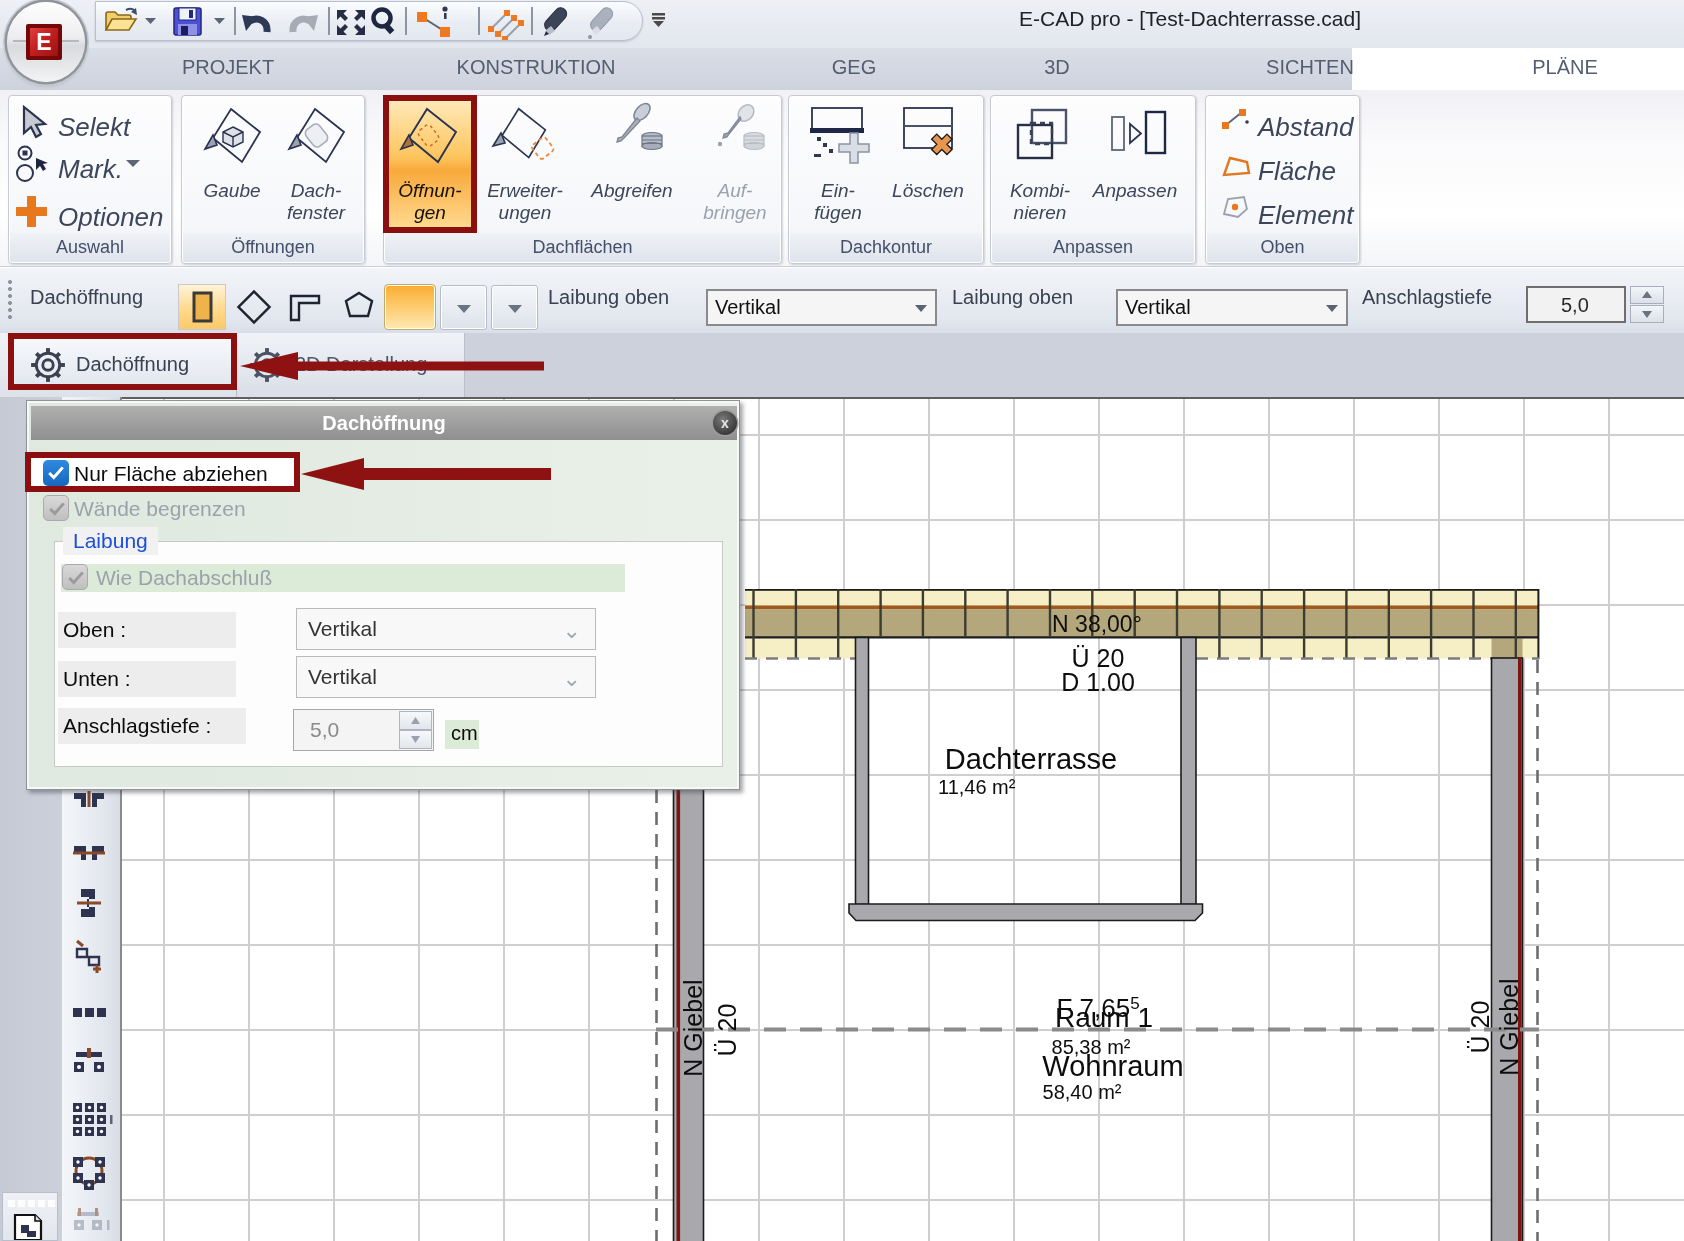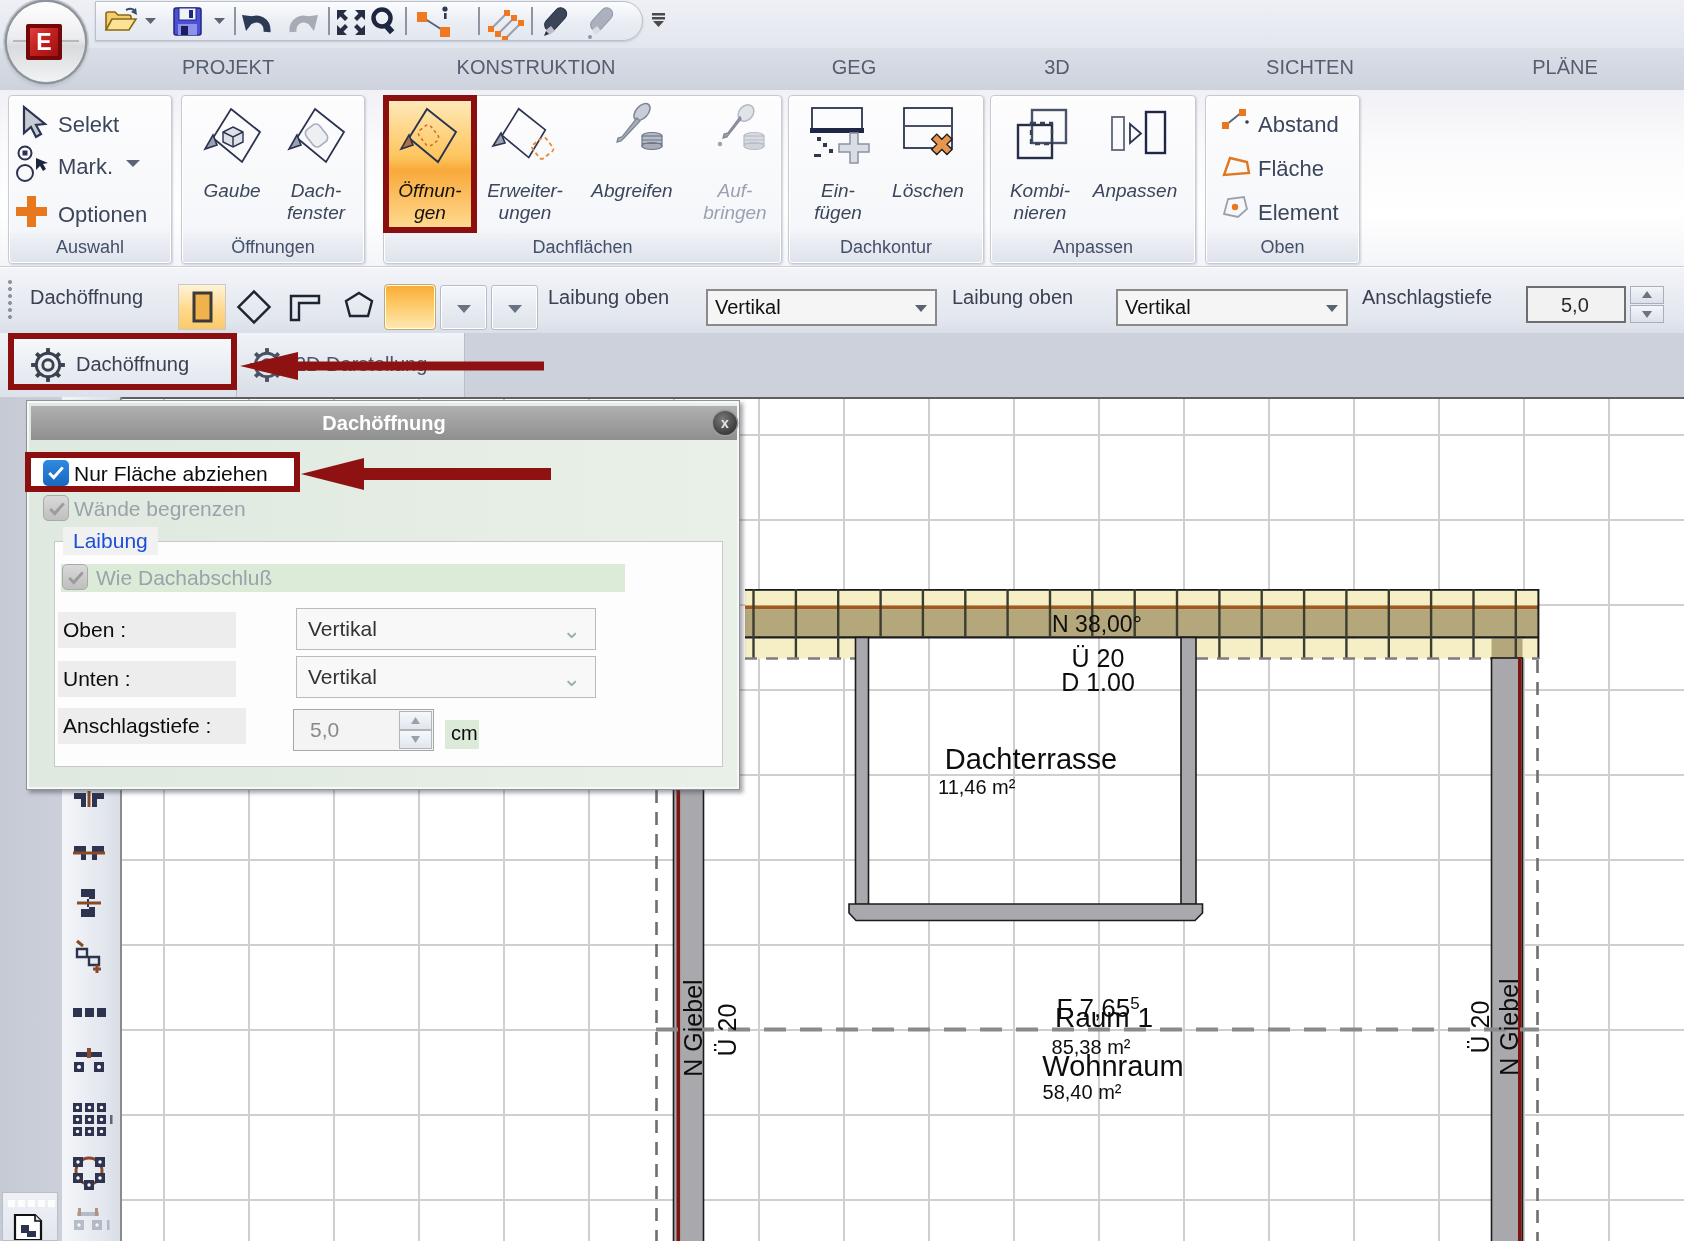--- a/index.html
+++ b/index.html
@@ -8,28 +8,28 @@
 #page { position:relative; width:1684px; height:1241px; overflow:hidden; }
 .abs { position:absolute; }
 
 #titlebar { left:0; top:0; width:1684px; height:48px; background:linear-gradient(#eef0f5,#e2e6ee); }
 #qat { left:95px; top:1px; width:548px; height:40px; background:linear-gradient(#fbfcfe,#e9edf3 55%,#e3e8f0); border:1px solid #b9bfcb; border-radius:0 20px 20px 0; box-shadow:0 1px 2px rgba(120,130,150,.35); }
 #title-text { top:7px; left:990px; width:400px; text-align:center; font-size:21px; color:#222326; }
 #appbtn { z-index:50; left:7px; top:2px; width:78px; height:80px; border-radius:50%; background:linear-gradient(#ffffff,#ededef 45%,#d8dadd 55%,#f2f3f4); box-shadow:0 0 0 2.5px #8f959d, 0 0 0 4px #c6cad0, 0 2px 5px rgba(0,0,0,.4); }
 #appbtn:before { content:""; position:absolute; left:6px; top:38px; width:66px; height:2px; background:rgba(140,145,152,.55); }
 #appE { z-index:51; left:26px; top:24px; width:36px; height:36px; background:linear-gradient(135deg,#e04040,#c32020 45%,#9d1212); border:4px solid #740808; border-radius:2px; color:#fff; font-weight:bold; font-size:23px; text-align:center; line-height:28px; }
 
-#tabrow { left:0; top:48px; width:1684px; height:42px; background:linear-gradient(#dadee7,#cdd2dd); }
+#tabrow { left:0; top:48px; width:1352px; height:42px; background:linear-gradient(#dadee7,#cdd2dd); }
 .rtab { position:absolute; top:8px; height:28px; font-size:20px; color:#545e70; text-align:center; }
 
 #ribbon { left:0; top:90px; width:1684px; height:177px; background:linear-gradient(#f1f0f5,#fafafc 30%,#ffffff 70%,#f4f5f8); border-bottom:1px solid #c9cdd6; }
 .group { position:absolute; top:5px; height:169px; border:1px solid #c5cad3; border-radius:4px; background:linear-gradient(#fdfdfe,#f6f7fa 75%,#eef0f5); box-shadow:1px 1px 2px rgba(150,155,168,.4), inset 0 0 0 1px #fff; }
 .glabel { position:absolute; left:1px; right:1px; bottom:1px; height:29px; border-radius:0 0 3px 3px; background:linear-gradient(#eff2f6,#dfe3ec); text-align:center; font-size:18px; color:#44506a; line-height:29px; }
 .btxt { position:absolute; font-size:19px; color:#3c465a; text-align:center; width:110px;font-style:italic; }
-.btxt2 { position:absolute; font-size:22px; color:#3c465a; }
+.btxt2 { position:absolute; font-size:26px; color:#3c465a;font-style:italic; }
 
 #toolrow { left:0; top:268px; width:1684px; height:65px; background:linear-gradient(#f2f4f8,#e2e6ee 80%,#d9dee8); }
 .tlabel { position:absolute; font-size:20px; color:#3a4150; top:18px; }
 .combo { position:absolute; top:21px; height:37px; background:#f5f5f5; border:2px solid #8a8a8a; font-size:20px; color:#111; line-height:33px; padding-left:7px; }
 .combo .arr { position:absolute; right:8px; top:14px; width:0; height:0; border-left:6px solid transparent; border-right:6px solid transparent; border-top:7px solid #5a6370; }
 .shapebtn { position:absolute; top:16px; width:48px; height:46px; }
 .ddbtn { position:absolute; top:17px; width:47px; height:45px; background:linear-gradient(#f4f7fa,#dde2ea); border:1px solid #b6bcc7; border-radius:3px; box-shadow:inset 0 0 0 1px #fff; }
 .ddbtn:after { content:""; position:absolute; left:50%; top:50%; margin:-3px 0 0 -7px; border-left:7px solid transparent; border-right:7px solid transparent; border-top:8px solid #6a7380; }
 
 #tabrow2 { left:0; top:333px; width:1684px; height:64px; background:#ccd1dc; }
@@ -152,20 +152,21 @@
       </g>
     </svg>
   </div>
   <div class="abs" style="left:650px;top:10px;width:18px;height:20px;">
     <svg width="18" height="20">
         <rect x="2" y="3" width="13" height="2.5" fill="#4a4a4a"></rect>
         <rect x="2" y="7" width="13" height="2.5" fill="#4a4a4a"></rect>
         <path d="M3 11 L14 11 L8.5 17 Z" fill="#4a4a4a"></path>
       </svg>
   </div>
+  <div id="title-text" class="abs">E-CAD pro - [Test-Dachterrasse.cad]</div>
   <div id="appbtn" class="abs"></div>
   <div id="appE" class="abs">E</div>
 
   <div id="tabrow" class="abs">
     <div class="rtab" style="left:178px;width:100px;">PROJEKT</div>
     <div class="rtab" style="left:450px;width:172px;">KONSTRUKTION</div>
     <div class="rtab" style="left:827px;width:54px;">GEG</div>
     <div class="rtab" style="left:1040px;width:34px;">3D</div>
     <div class="rtab" style="left:1262px;width:96px;">SICHTEN</div>
     <div class="rtab" style="left:1528px;width:74px;">PLÄNE</div>

